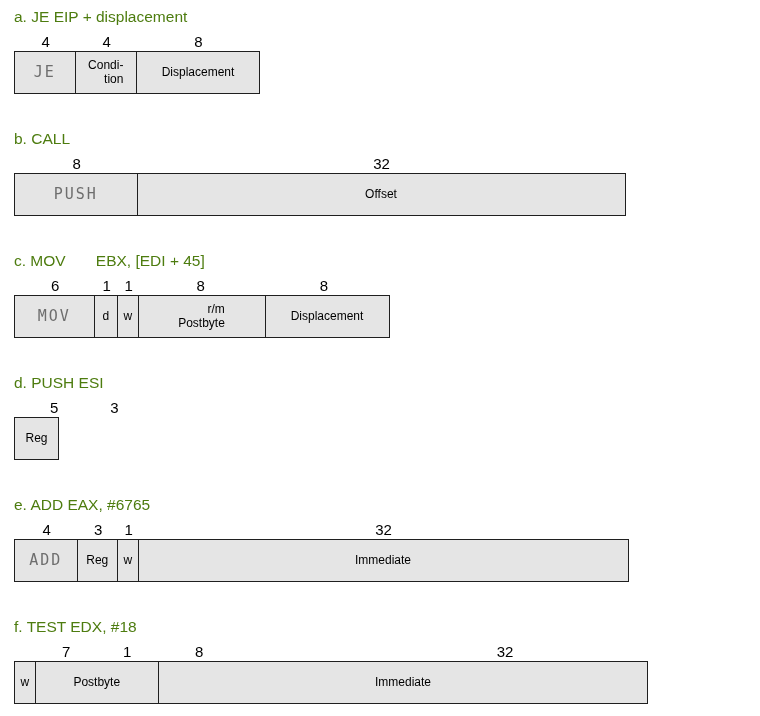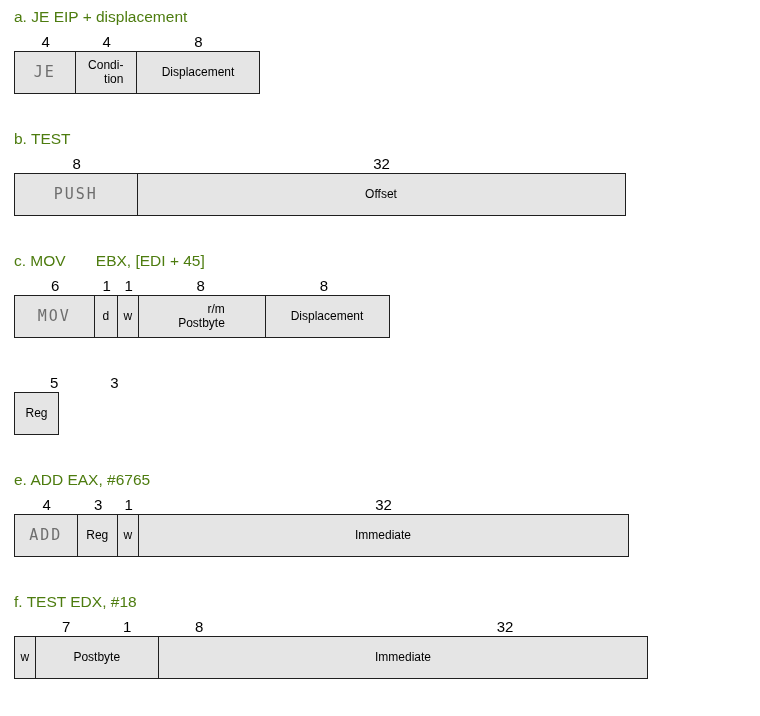--- a/index.html
+++ b/index.html
@@ -73,42 +73,42 @@
     <div class="section"><div class="title">a. JE EIP + displacement</div><div class="bits-row">
         <div class="bit-count" style="width: 60.5px;">4</div>
         <div class="bit-count" style="width: 61.5px;">4</div>
         <div class="bit-count" style="width: 122px;">8</div>
       </div><div class="box-row">
         <div class="cell opcode" style="width: 60.5px;">JE</div>
         <div class="cell field" style="width: 61.5px;">Condi-
 tion</div>
         <div class="cell field" style="width: 122px;">Displacement</div>
       </div></div>
-    <div class="section"><div class="title">b. TEST</div><div class="bits-row">
+    <div class="section"><div class="title">b. CALL</div><div class="bits-row">
         <div class="bit-count" style="width: 122.5px;">8</div>
         <div class="bit-count" style="width: 487px;">32</div>
       </div><div class="box-row">
         <div class="cell opcode" style="width: 122.5px;">PUSH</div>
         <div class="cell field" style="width: 487px;">Offset</div>
       </div></div>
     <div class="section"><div class="title">c. MOV       EBX, [EDI + 45]</div><div class="bits-row">
         <div class="bit-count" style="width: 79.5px;">6</div>
         <div class="bit-count" style="width: 23.5px;">1</div>
         <div class="bit-count" style="width: 20.5px;">1</div>
         <div class="bit-count" style="width: 123.5px;">8</div>
         <div class="bit-count" style="width: 123px;">8</div>
       </div><div class="box-row">
         <div class="cell opcode" style="width: 79.5px;">MOV</div>
         <div class="cell field" style="width: 23.5px;">d</div>
         <div class="cell field" style="width: 20.5px;">w</div>
         <div class="cell field" style="width: 127px;">r/m
 Postbyte</div>
         <div class="cell field" style="width: 123px;">Displacement</div>
       </div></div>
-    <div class="section"><div class="bits-row">
+    <div class="section"><div class="title">d. PUSH ESI</div><div class="bits-row">
         <div class="bit-count" style="width: 77.5px;">5</div>
         <div class="bit-count" style="width: 43px;">3</div>
       </div><div class="box-row">
         <div class="cell field" style="width: 43px;">Reg</div>
       </div></div>
     <div class="section"><div class="title">e. ADD EAX, #6765</div><div class="bits-row">
         <div class="bit-count" style="width: 62.5px;">4</div>
         <div class="bit-count" style="width: 40.5px;">3</div>
         <div class="bit-count" style="width: 20.5px;">1</div>
         <div class="bit-count" style="width: 489px;">32</div>

